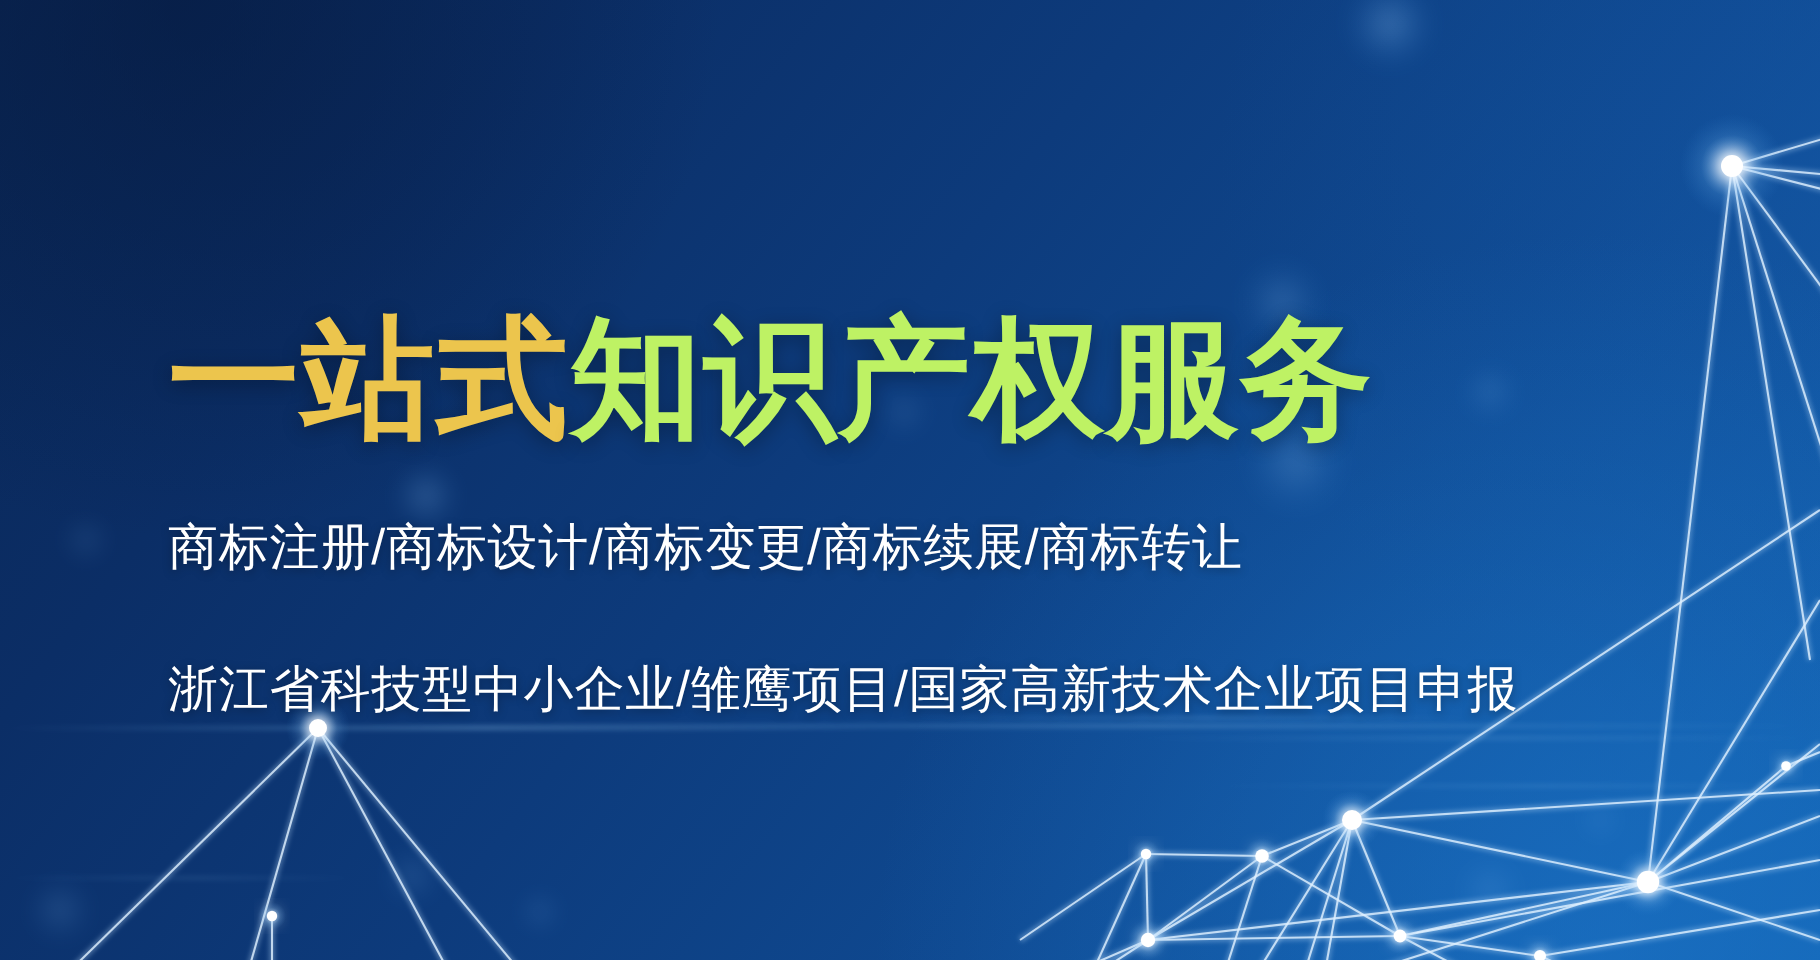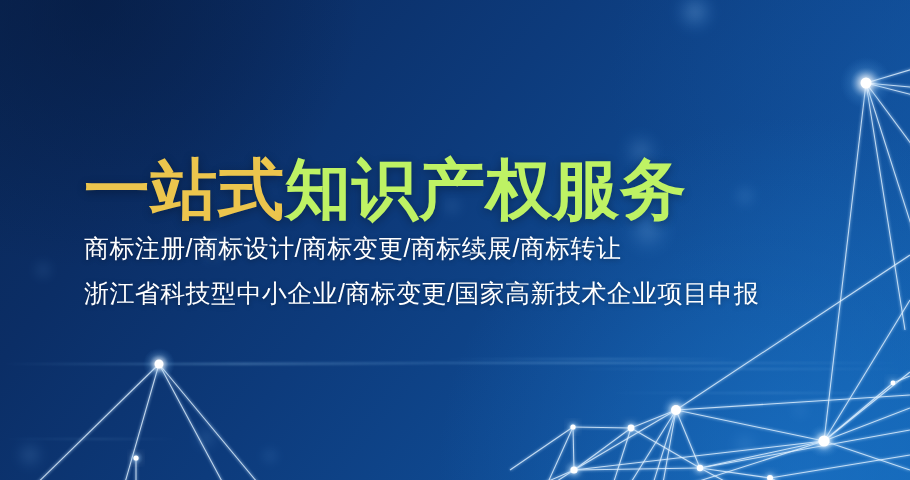--- a/index.html
+++ b/index.html
@@ -92,20 +92,21 @@
     top: 226px;
     left: 0;
   }
   .subline {
     color: #ffffff;
     font-size: 25px;
     line-height: 45px;
     white-space: nowrap;
     letter-spacing: 0.4px;
     text-shadow: 0 1px 5px rgba(0,0,0,0.35);
+    margin-top: 26px;
   }
 </style>
 </head>
 <body>
 
 <div class="banner">
 
   <div class="bg-base"></div>
   <div class="bg-glow-br"></div>
 
@@ -278,17 +279,17 @@
   </svg>
 
   <div class="content">
 
     <h1 class="headline">
       <span class="gold">一站式</span><span class="white">知识产权服务</span>
     </h1>
 
     <div class="sublist">
       <div class="subline">商标注册/商标设计/商标变更/商标续展/商标转让</div>
-      <div class="subline">浙江省科技型中小企业/商标变更/国家高新技术企业项目申报</div>
+      <div class="subline">浙江省科技型中小企业/雏鹰项目/国家高新技术企业项目申报</div>
     </div>
 
   </div>
 </div>
 
 </body></html>

